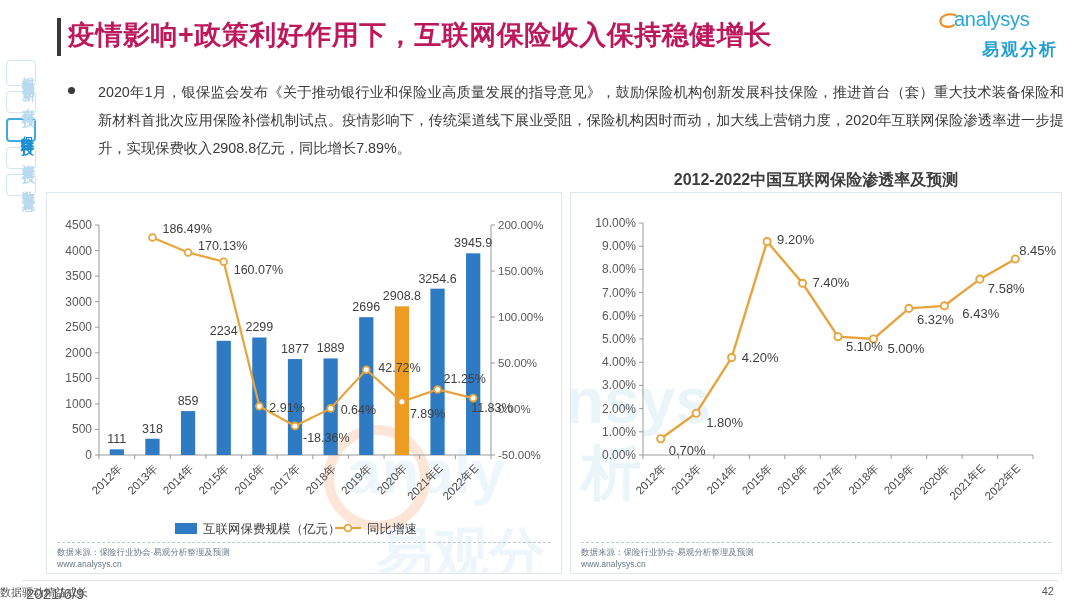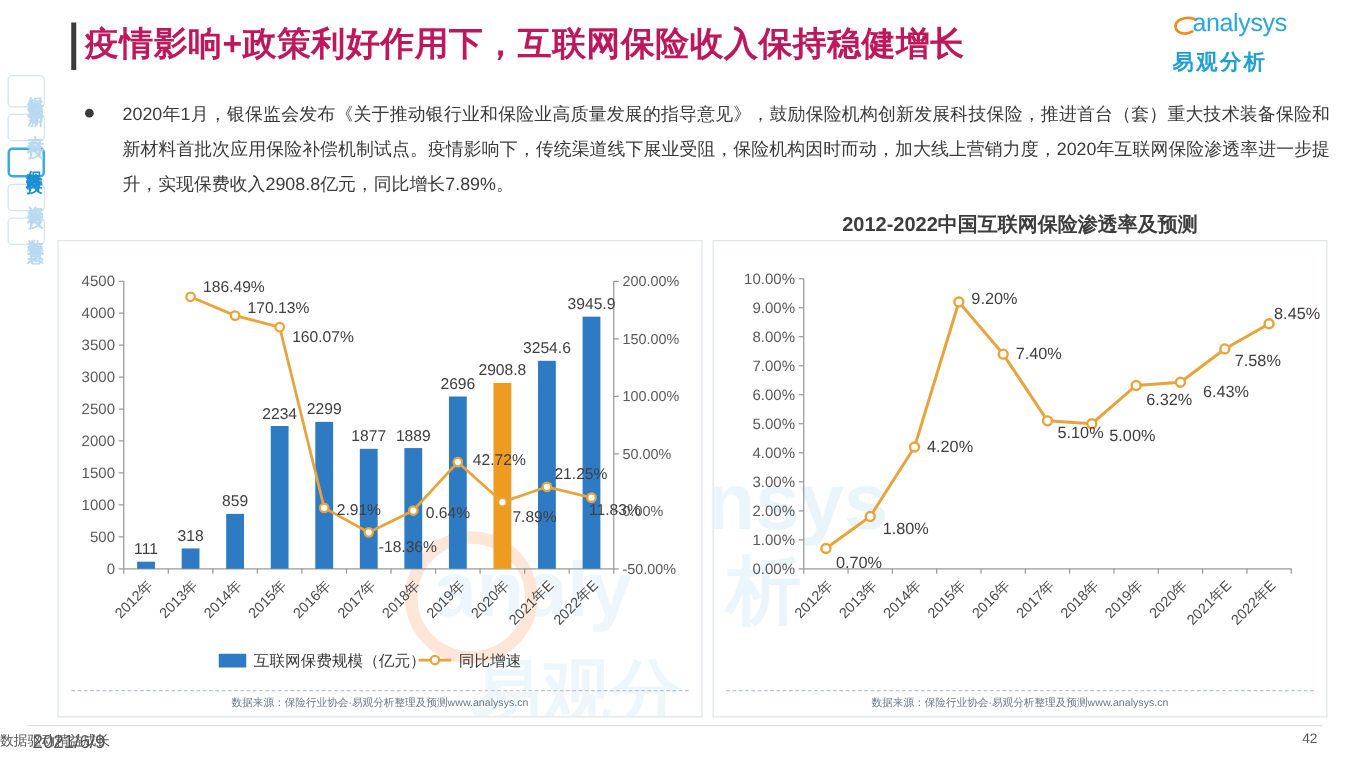--- a/index.html
+++ b/index.html
@@ -15,21 +15,21 @@
   .header { position: absolute; left: 0; top: 0; width: 1080px; height: 70px; }
   .title-bar {
     position: absolute; left: 57px; top: 18px;
     width: 4px; height: 38px; background: #3a3a3a;
   }
   .page-title {
     position: absolute; left: 68px; top: 17px;
     font-size: 27px; font-weight: 700; color: #be185d;
     letter-spacing: 0.5px; white-space: nowrap;
   }
-  .logo { position: absolute; right: 22px; top: 8px; width: 120px; text-align: left; }
+  .logo { position: absolute; right: 22px; top: 8px; width: 120px; text-align: right; }
   .logo-top { position: relative; height: 28px; }
   .logo-mark {
     position: absolute; left: 0px; top: 3px; width: 20px; height: 20px;
   }
   .logo-word {
     position: absolute; left: 16px; top: 0px;
     font-size: 20px; color: #2aa6d8; font-weight: 400; letter-spacing: -0.3px;
   }
   .logo-cn {
     margin-top: 2px; font-size: 17px; font-weight: 700; color: #1f9fd4; letter-spacing: 2px;
@@ -73,21 +73,21 @@
   .panel {
     position: absolute; background: #fff;
     border: 1px solid #dfe6ec;
   }
   .panel-inner { position: relative; width: 100%; height: 100%; overflow: hidden; }
 
   .src-row {
     position: absolute; bottom: 4px; left: 10px; right: 10px;
     border-top: 1px dashed #b9c6d2; padding-top: 4px;
     display: flex; justify-content: center;
-    font-size: 8.5px; color: #6b7a87;
+    font-size: 8.5px; color: #6b7a87; flex-direction: column;
   }
 
   
   .footer { position: absolute; left: 0; bottom: 4px; width: 1080px; height: 24px; }
   .footer-line { position: absolute; left: 22px; right: 22px; top: 0; border-top: 1px solid #e2e2e2; }
   .footer-left  { position: absolute; left: 26px; top: 5px; font-size: 15px; color: #555; }
   .footer-mid   { position: absolute; left: 0; right: 0; top: 5px; text-align: left; font-size: 11px; color: #555; }
   .footer-right { position: absolute; right: 26px; top: 5px; font-size: 11px; color: #555; }
 
   svg text { font-family: "Liberation Sans", "DejaVu Sans", sans-serif; }

